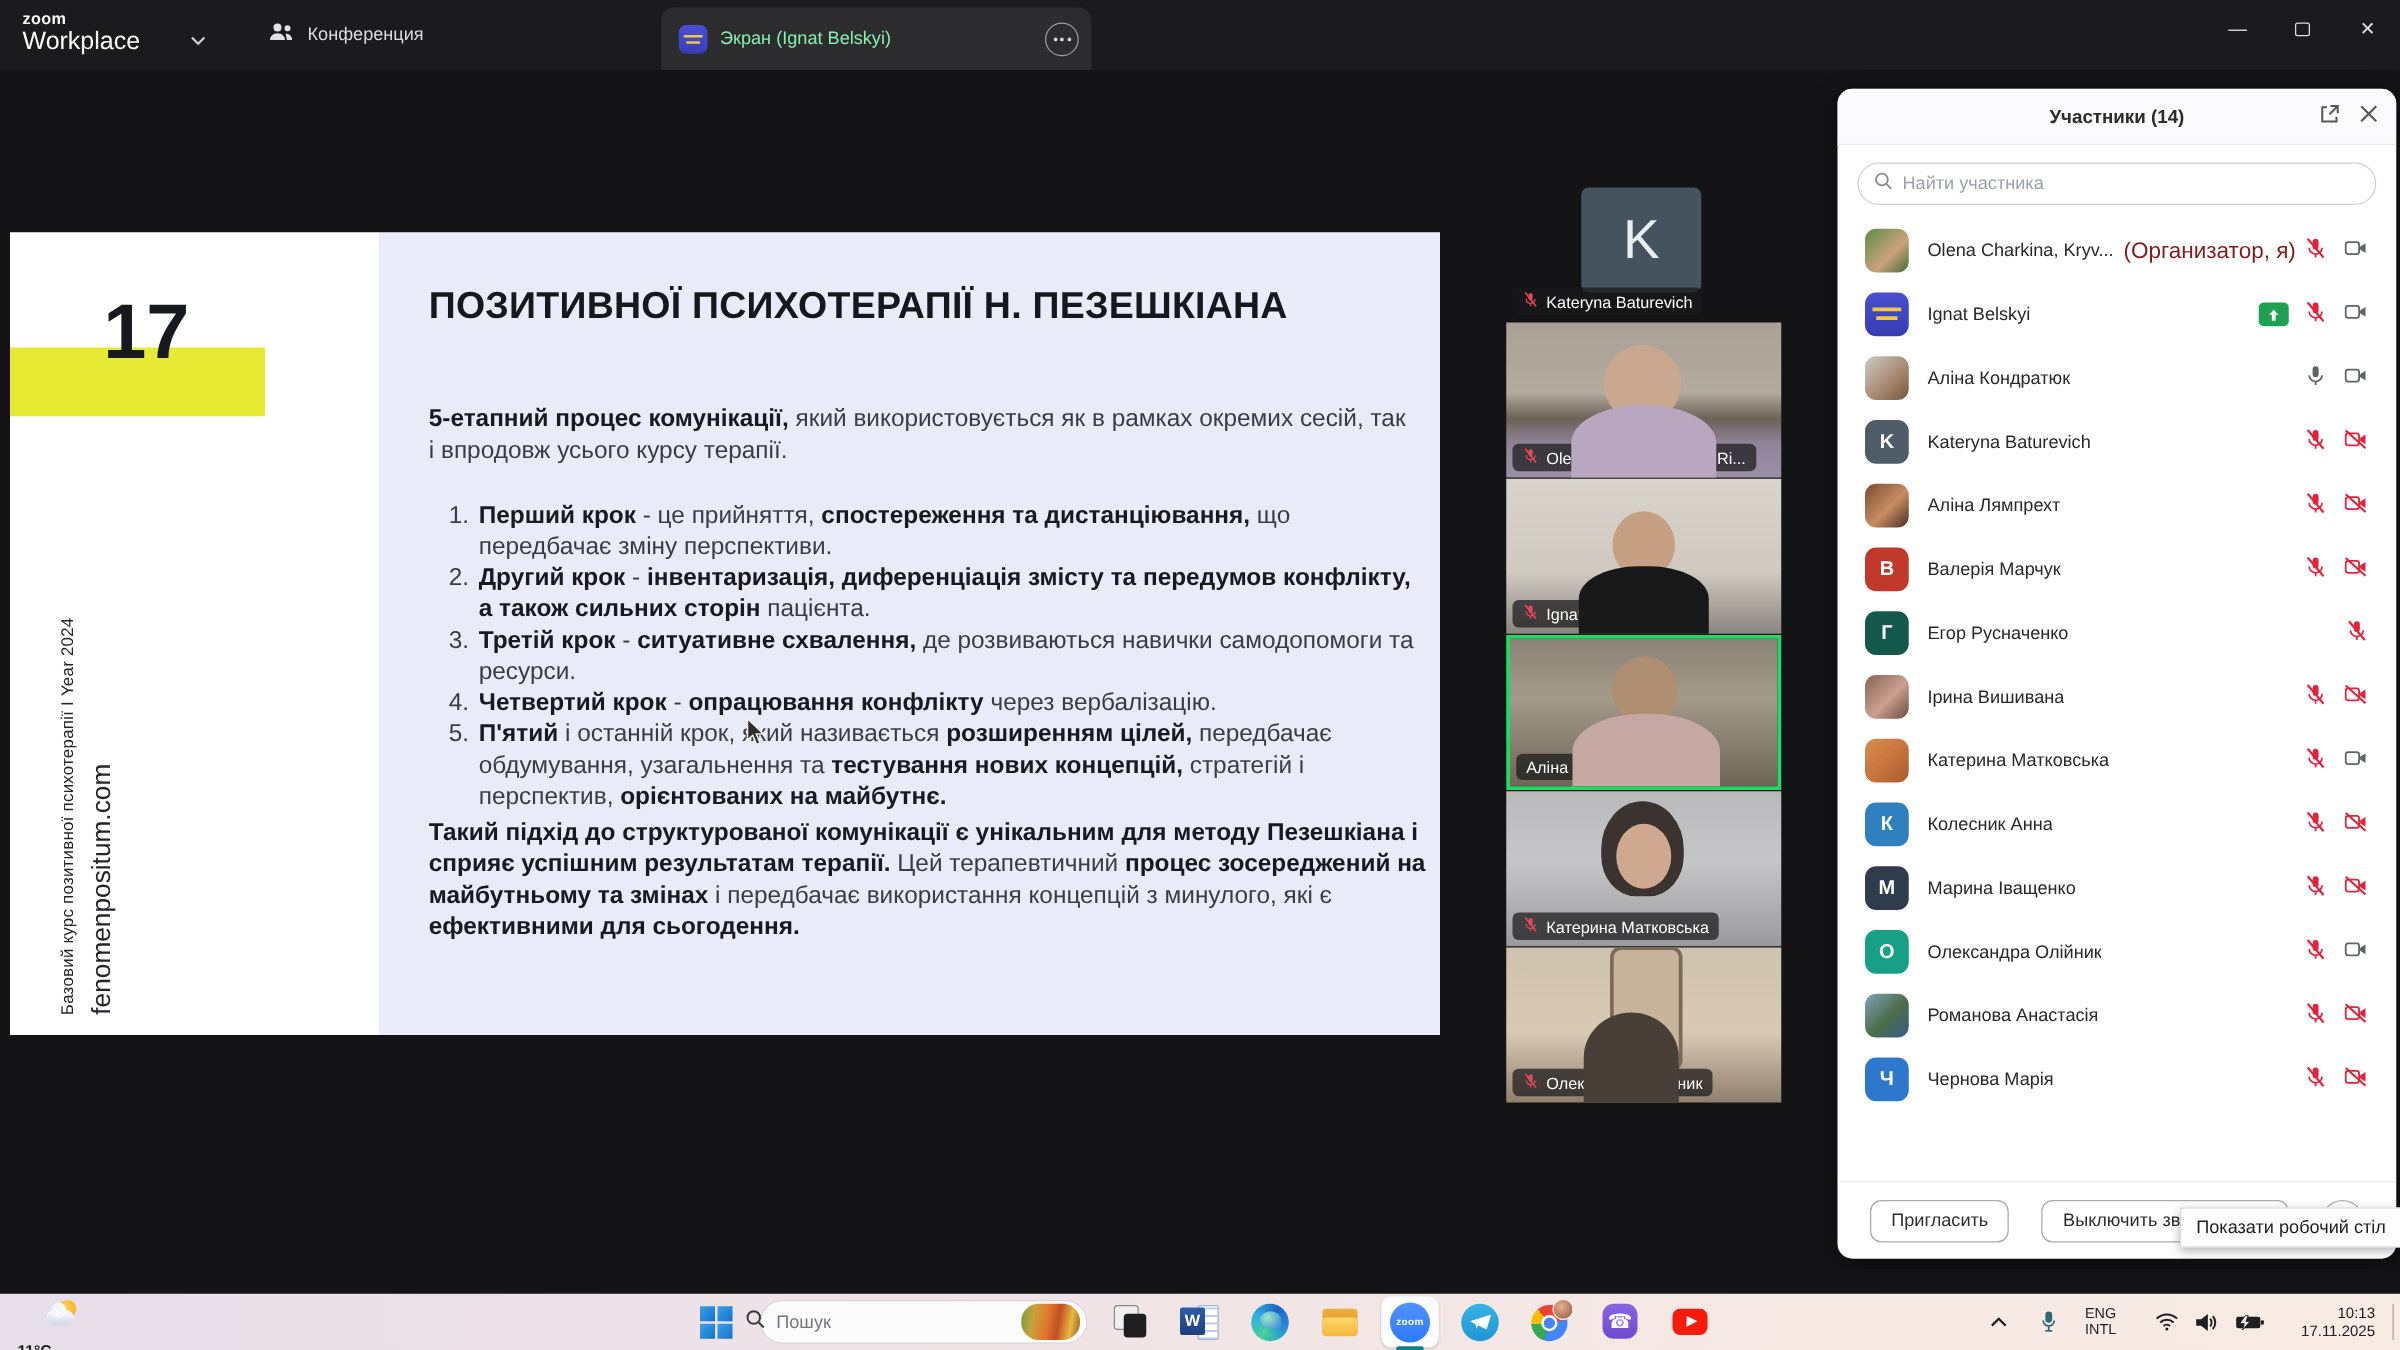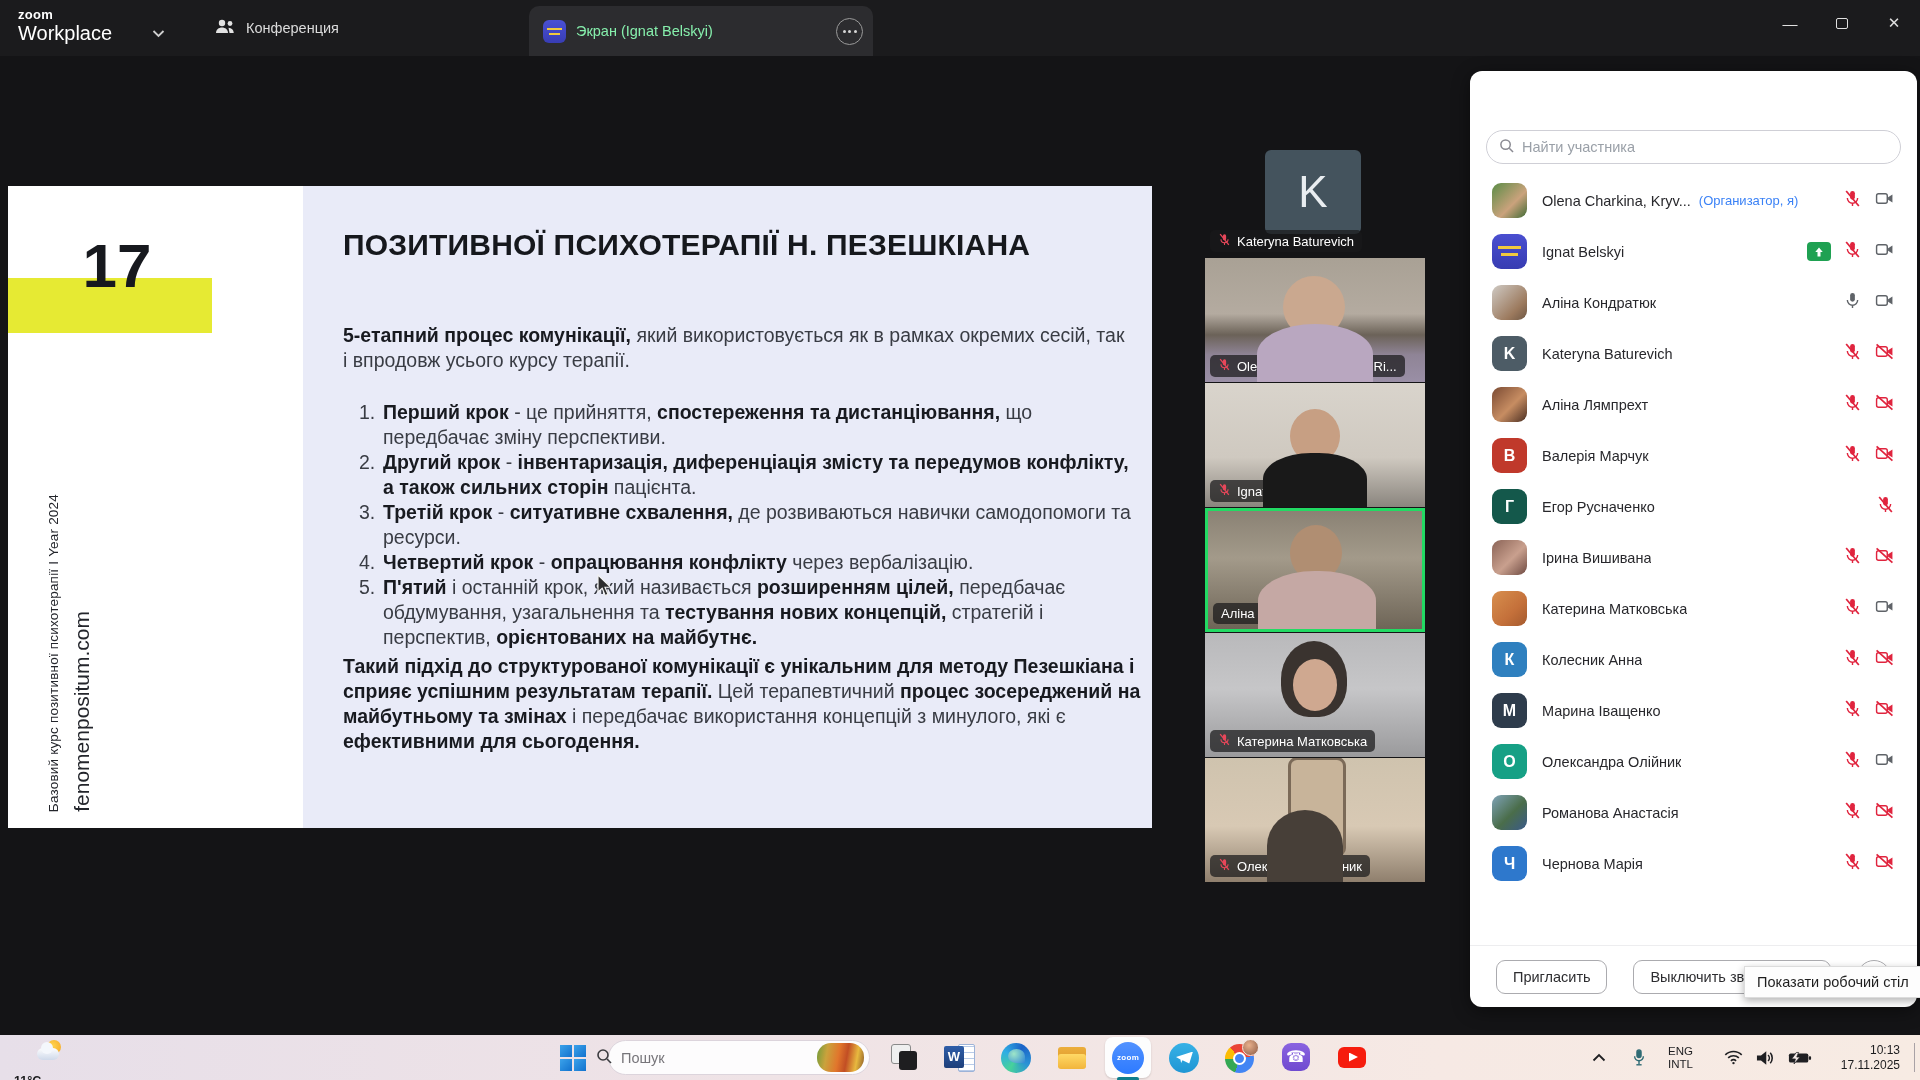--- a/index.html
+++ b/index.html
@@ -81,21 +81,21 @@
   .ph-icons { position:absolute; right:14px; top:0; height:45px; display:flex; align-items:center; gap:14px; color:#56565c; }
   .searchbox { position:absolute; left:16px; right:16px; top:59px; height:34px; border:1px solid #cfcfd6; border-radius:17px; display:flex; align-items:center; padding:0 12px; gap:8px; background:#fff; }
   .searchbox input { border:none; outline:none; flex:1; font-size:14.5px; font-family:"Liberation Sans",sans-serif; color:#333; background:transparent; }
   .searchbox input::placeholder { color:#9aa0a8; }
   .plist { position:absolute; left:0; right:0; top:104px; }
   .prow { height:51px; display:flex; align-items:center; padding:0 22px; }
   .pav { flex:none; width:35px; height:35px; border-radius:9px; margin-right:15px; display:flex; align-items:center; justify-content:center; color:#fff; font-size:16px; font-weight:bold; overflow:hidden; position:relative; }
   .pav.av-logo::before { content:""; position:absolute; left:6px; right:6px; top:12px; height:2.5px; background:#f0c93e; }
   .pav.av-logo::after { content:""; position:absolute; left:9px; right:9px; top:19px; height:2.5px; background:#f0c93e; }
   .pname { flex:none; max-width:212px; font-size:14.5px; color:#28282c; white-space:nowrap; overflow:hidden; text-overflow:ellipsis; }
-  .prole { flex:none; margin-left:8px; font-size:13px; color:#3b82f6; white-space:nowrap; }
+  .prole { flex:none; margin-left:8px; font-size:18px; color:#7f1d1d; white-space:nowrap; }
   .pspacer { flex:1; }
   .picons { flex:none; display:flex; align-items:center; gap:12px; }
   .share-badge { width:24px; height:19px; border-radius:4px; background:#1fa152; display:flex; align-items:center; justify-content:center; }
   .ic.red { color:#e0243e; }
   .ic.gray { color:#5f6368; }
   .panel-footer { position:absolute; left:0; right:0; bottom:0; height:62px; border-top:1px solid #ededef; display:flex; align-items:center; padding:0 26px; gap:26px; }
   .pf-btn { height:34px; padding:0 16px; border:1px solid #ababaf; border-radius:9px; background:#fff; font-size:14.5px; color:#2d2d30; display:flex; align-items:center; white-space:nowrap; overflow:hidden; }
   .pf-btn.mute { width:198px; }
   .pf-more { width:34px; height:34px; border:1px solid #ababaf; border-radius:50%; background:#fff; color:#2d2d30; flex:none; display:flex; align-items:center; justify-content:center; }
   .tooltip { position:absolute; left:1744px; top:966px; z-index:60; background:#fdfdfd; border:1px solid #dcdcdc; box-shadow:0 3px 8px rgba(0,0,0,.3); padding:7px 12px; font-size:14.5px; color:#1e1e1e; white-space:nowrap; }
@@ -334,20 +334,37 @@
           <path d="M4 2 L20 22" stroke="currentColor" stroke-width="2.4"></path>
         </svg>
       </span>
       <span>Олександра Олійник</span>
     </div>
   </div>
 </div>
   </div>
 
   <div class="panel">
+    <div class="panel-header">
+      <div class="panel-title">Участники (14)</div>
+      <div class="ph-icons">
+        <span>
+          <svg width="19" height="19" viewBox="0 0 20 20" fill="none" stroke="#56565c" stroke-width="1.7">
+            <path d="M8 4 H4 V16 H16 V12"></path>
+              <path d="M11 3 H17 V9"></path>
+              <path d="M17 3 L10 10"></path>
+          </svg>
+        </span>
+        <span>
+          <svg width="16" height="16" viewBox="0 0 16 16" stroke="#56565c" stroke-width="1.7">
+              <path d="M2 2 L14 14 M14 2 L2 14"></path>
+            </svg>
+        </span>
+      </div>
+    </div>
     <div class="searchbox">
       <span>
         <svg width="15" height="15" viewBox="0 0 16 16" fill="none" stroke="#8a8a92" stroke-width="1.6">
             <circle cx="7" cy="7" r="5"></circle>
             <path d="M11 11 L15 15"></path>
           </svg>
       </span>
       <input type="text" placeholder="Найти участника" style="">
     </div>
     <div class="plist">

